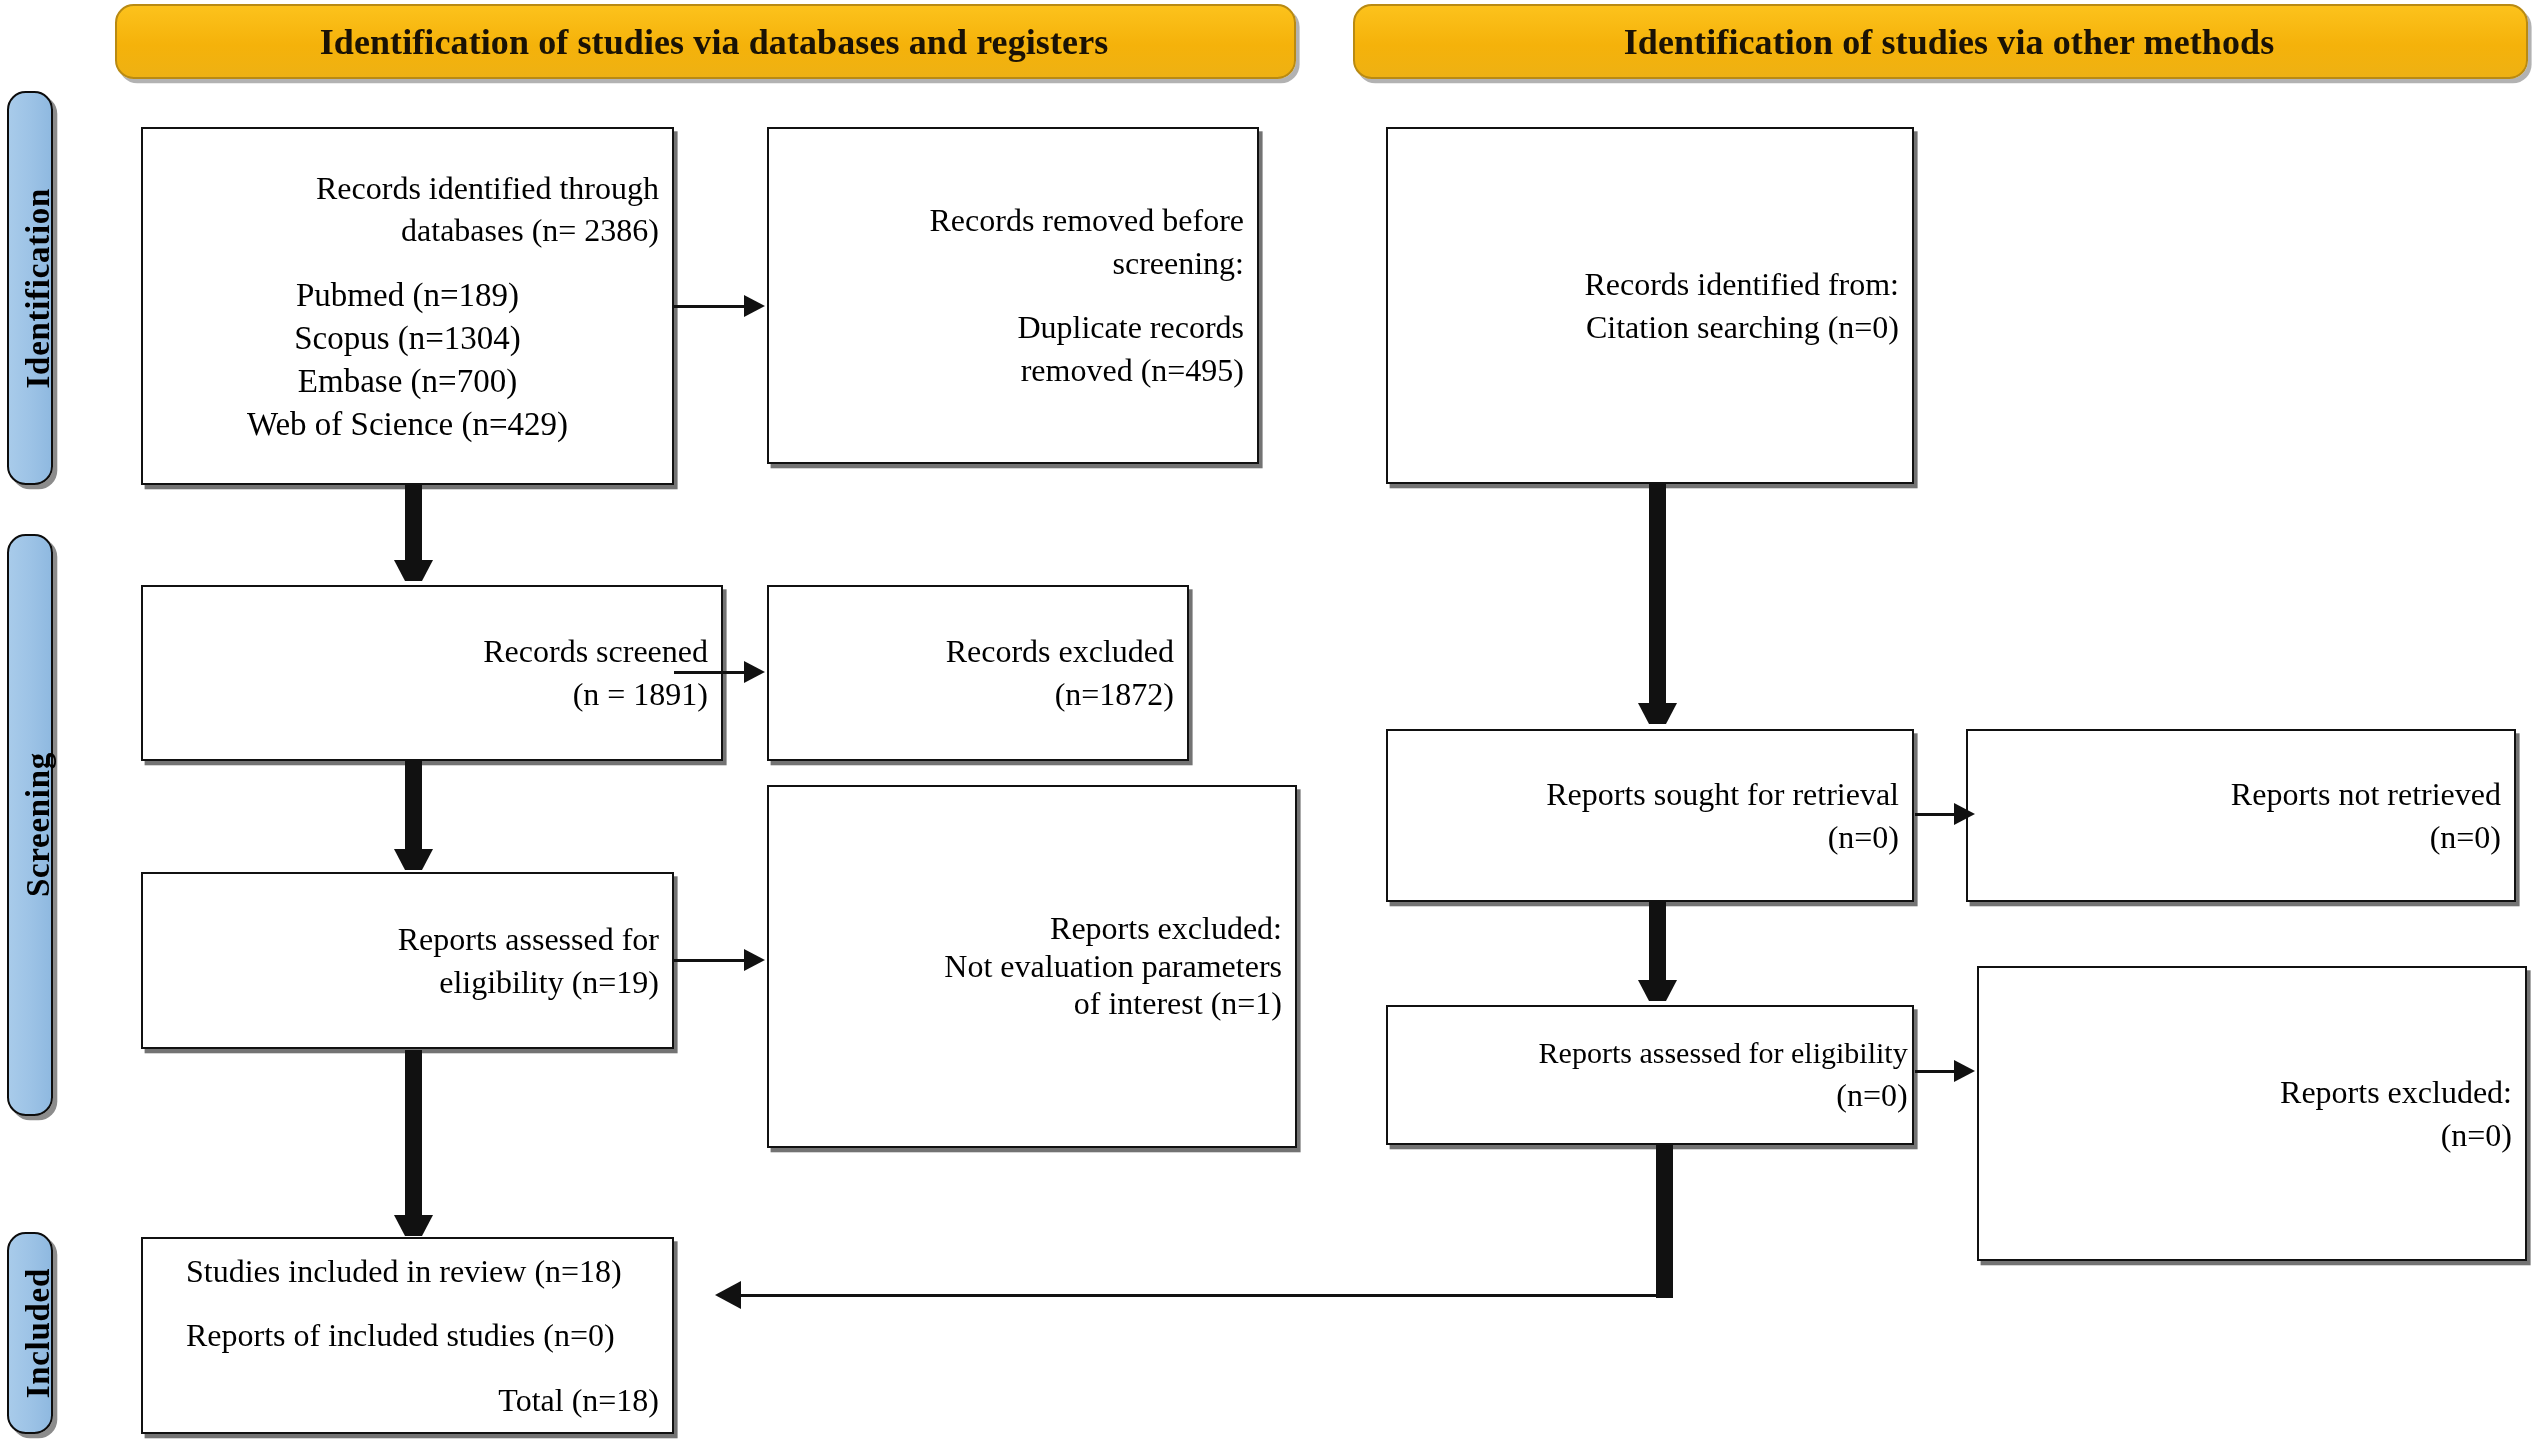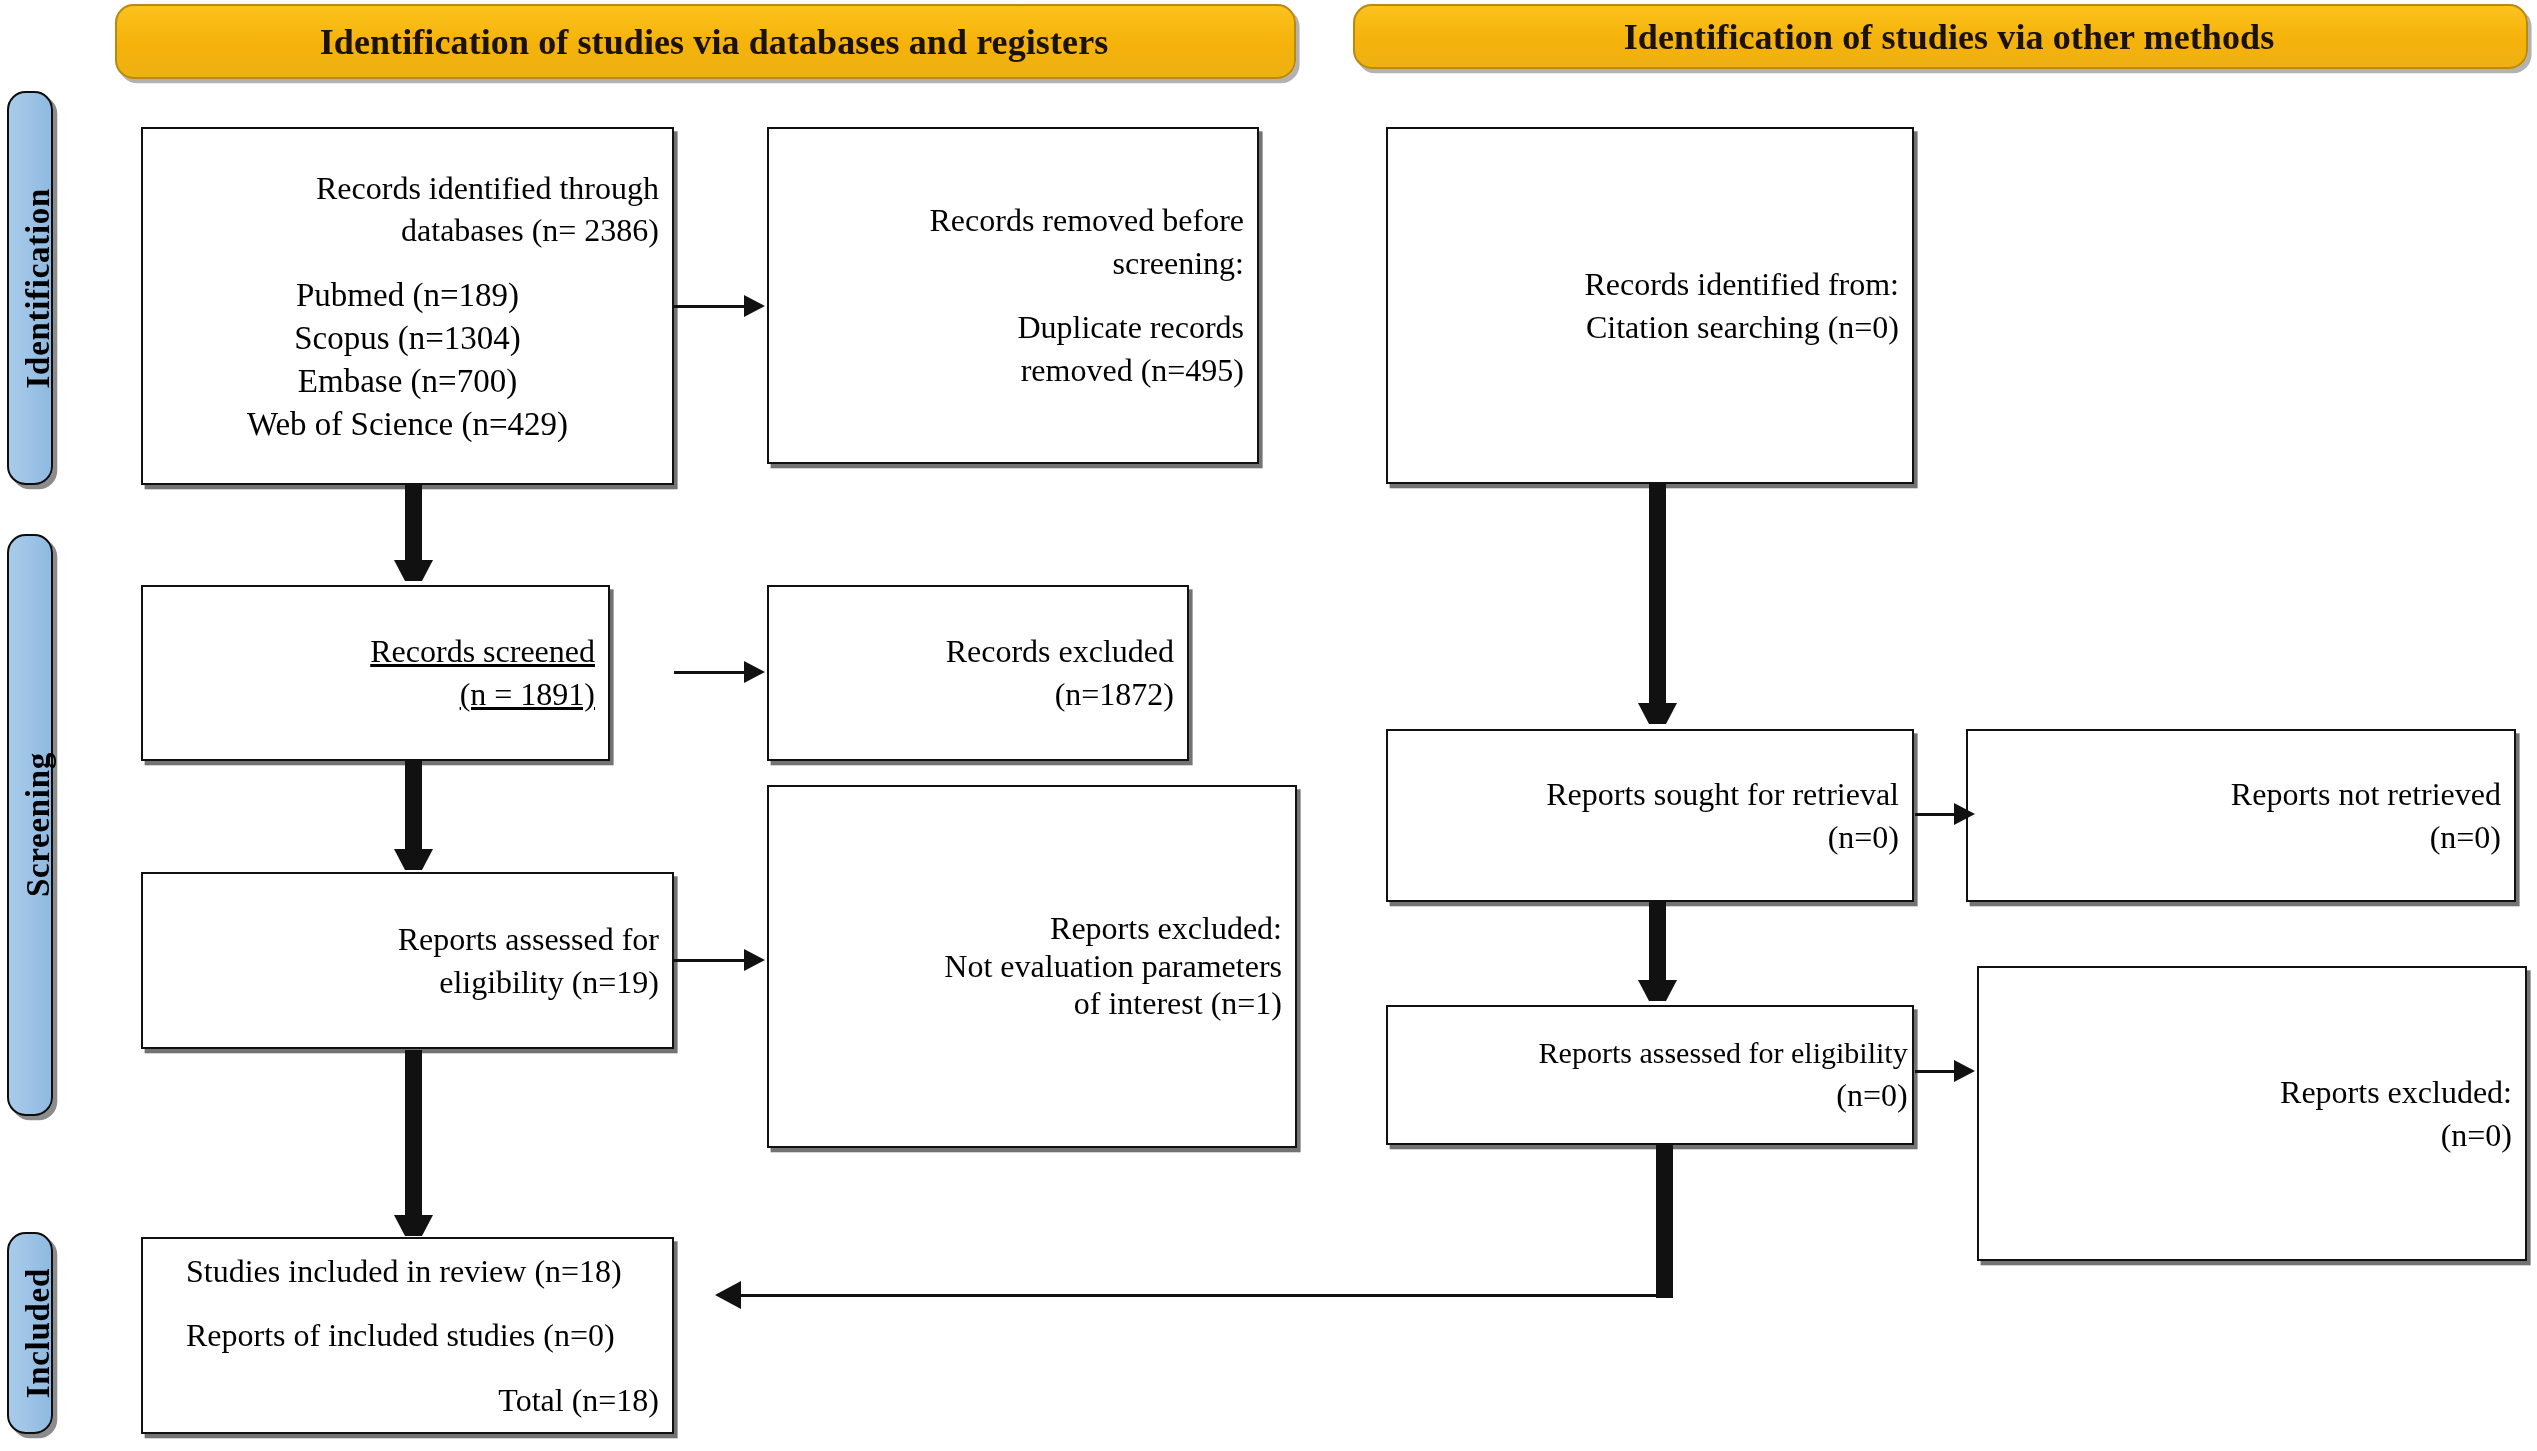--- a/index.html
+++ b/index.html
@@ -49,21 +49,21 @@
   .arr-left{width:0;height:0;border-top:14.4px solid transparent;
             border-bottom:14.4px solid transparent;border-right:26px solid #111;}
 </style>
 </head>
 <body>
 
 <div class="abs phase-header" style="left:115px;top:4.3px;width:1181px;height:75px;font-size:36px;">
   <span>Identification of studies via databases and registers</span>
 </div>
 
-<div class="abs phase-header" style="left:1353px;top:4.3px;width:1175px;height:65px;font-size:36px;justify-content:center;">
+<div class="abs phase-header" style="left:1353px;top:4.3px;width:1175px;height:75px;font-size:36px;justify-content:center;">
   <span>Identification of studies via other methods</span>
 </div>
 
 <div class="abs stage-rail" style="left:7.2px;top:91px;width:46px;height:394px;">
   <span>Identification</span>
 </div>
 
 <div class="abs stage-rail" style="left:7.2px;top:534px;width:46px;height:582px;">
   <span>Screening</span>
 </div>
@@ -89,21 +89,21 @@
   <div class="line">Duplicate records</div>
   <div class="line">removed (n=495)</div>
 </div>
 
 <div class="abs hline" style="left:674px;top:305px;width:72px;"></div>
 <div class="abs arr-right" style="left:744px;top:295px;"></div>
 
 <div class="abs vline" style="left:405px;top:485px;width:2.9px;height:79px;"></div>
 <div class="abs arr-down" style="left:394px;top:560px;"></div>
 
-<div class="abs node" style="left:141px;top:585px;width:469px;height:176px;text-decoration:underline;">
+<div class="abs node" style="left:141px;top:585px;width:582px;height:176px;">
   <div class="line">Records screened</div>
   <div class="line">(n = 1891)</div>
 </div>
 
 <div class="abs node" style="left:767px;top:585px;width:422px;height:176px;">
   <div class="line">Records excluded</div>
   <div class="line">(n=1872)</div>
 </div>
 
 <div class="abs hline" style="left:674px;top:671px;width:72px;"></div>

